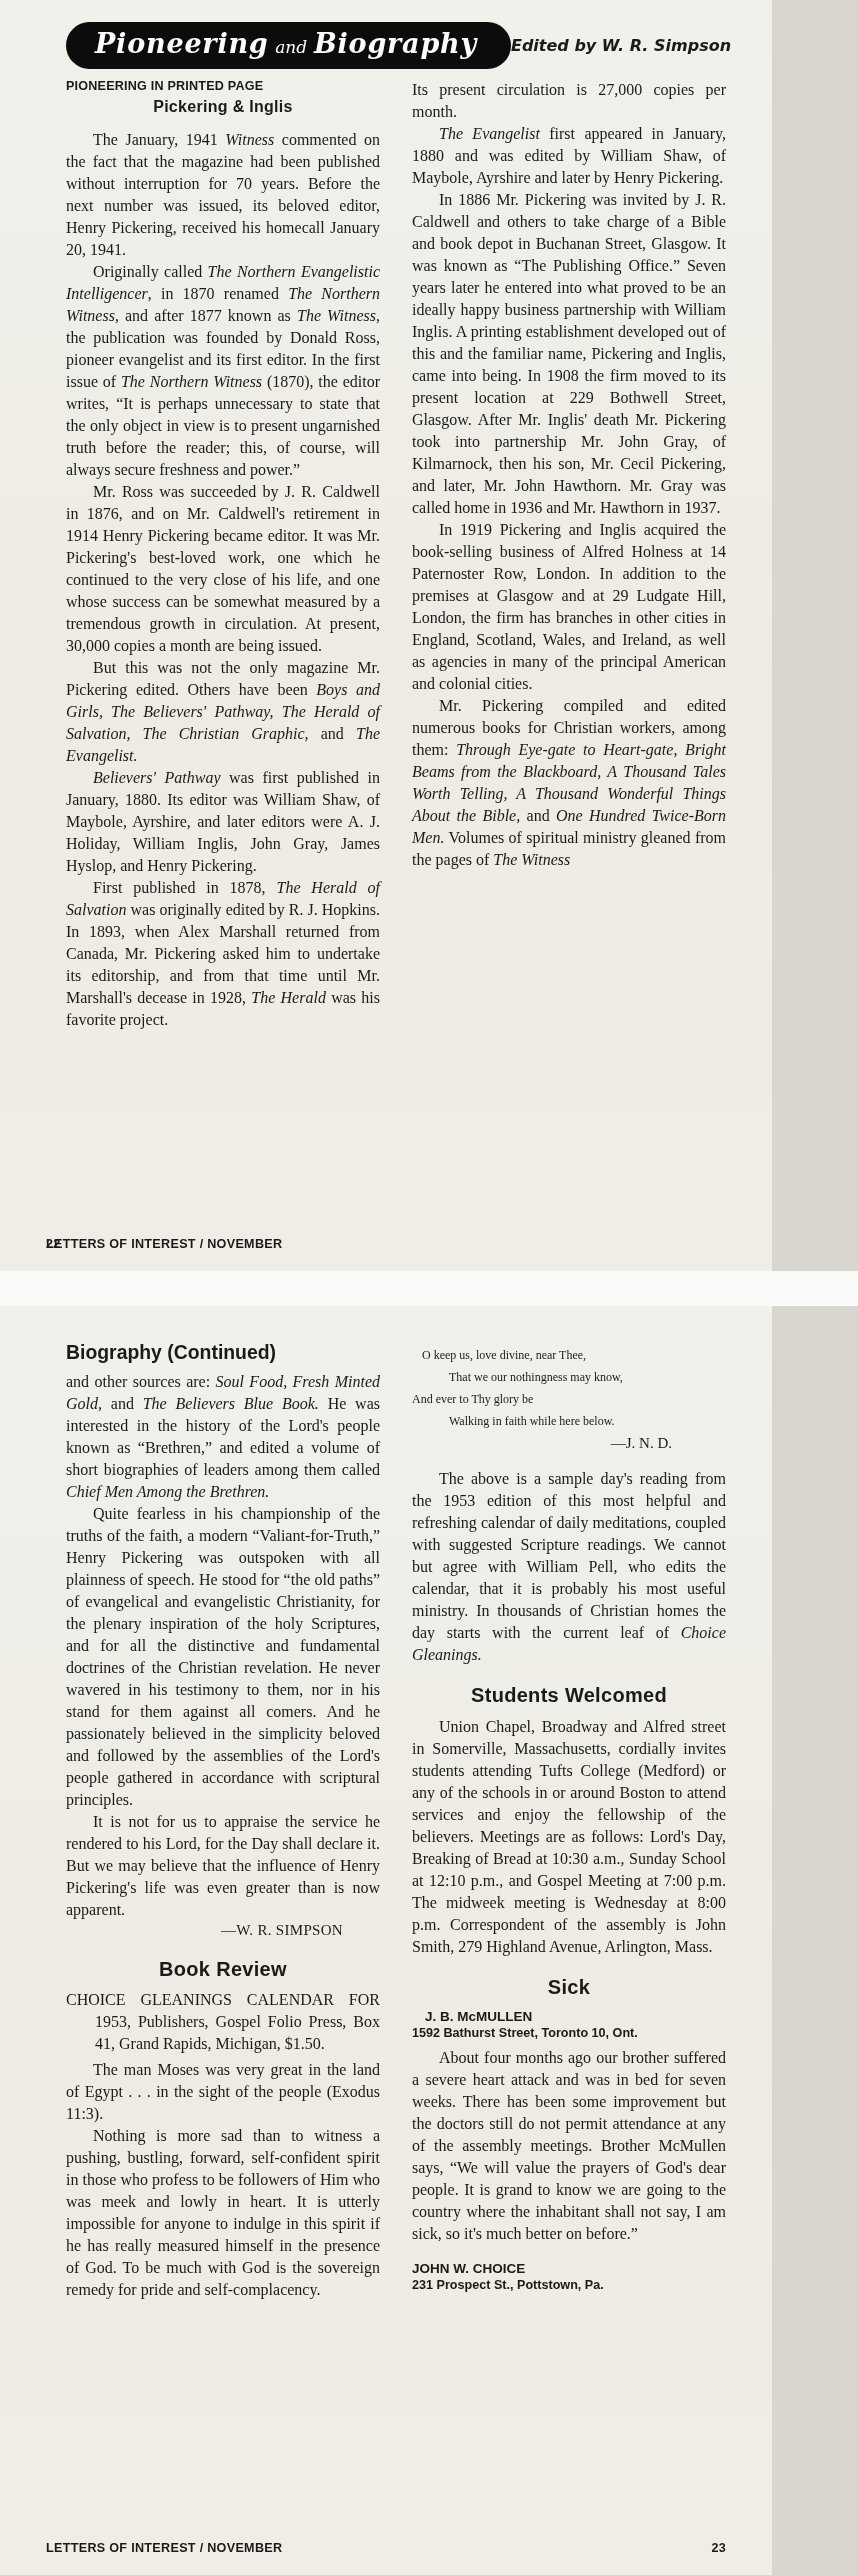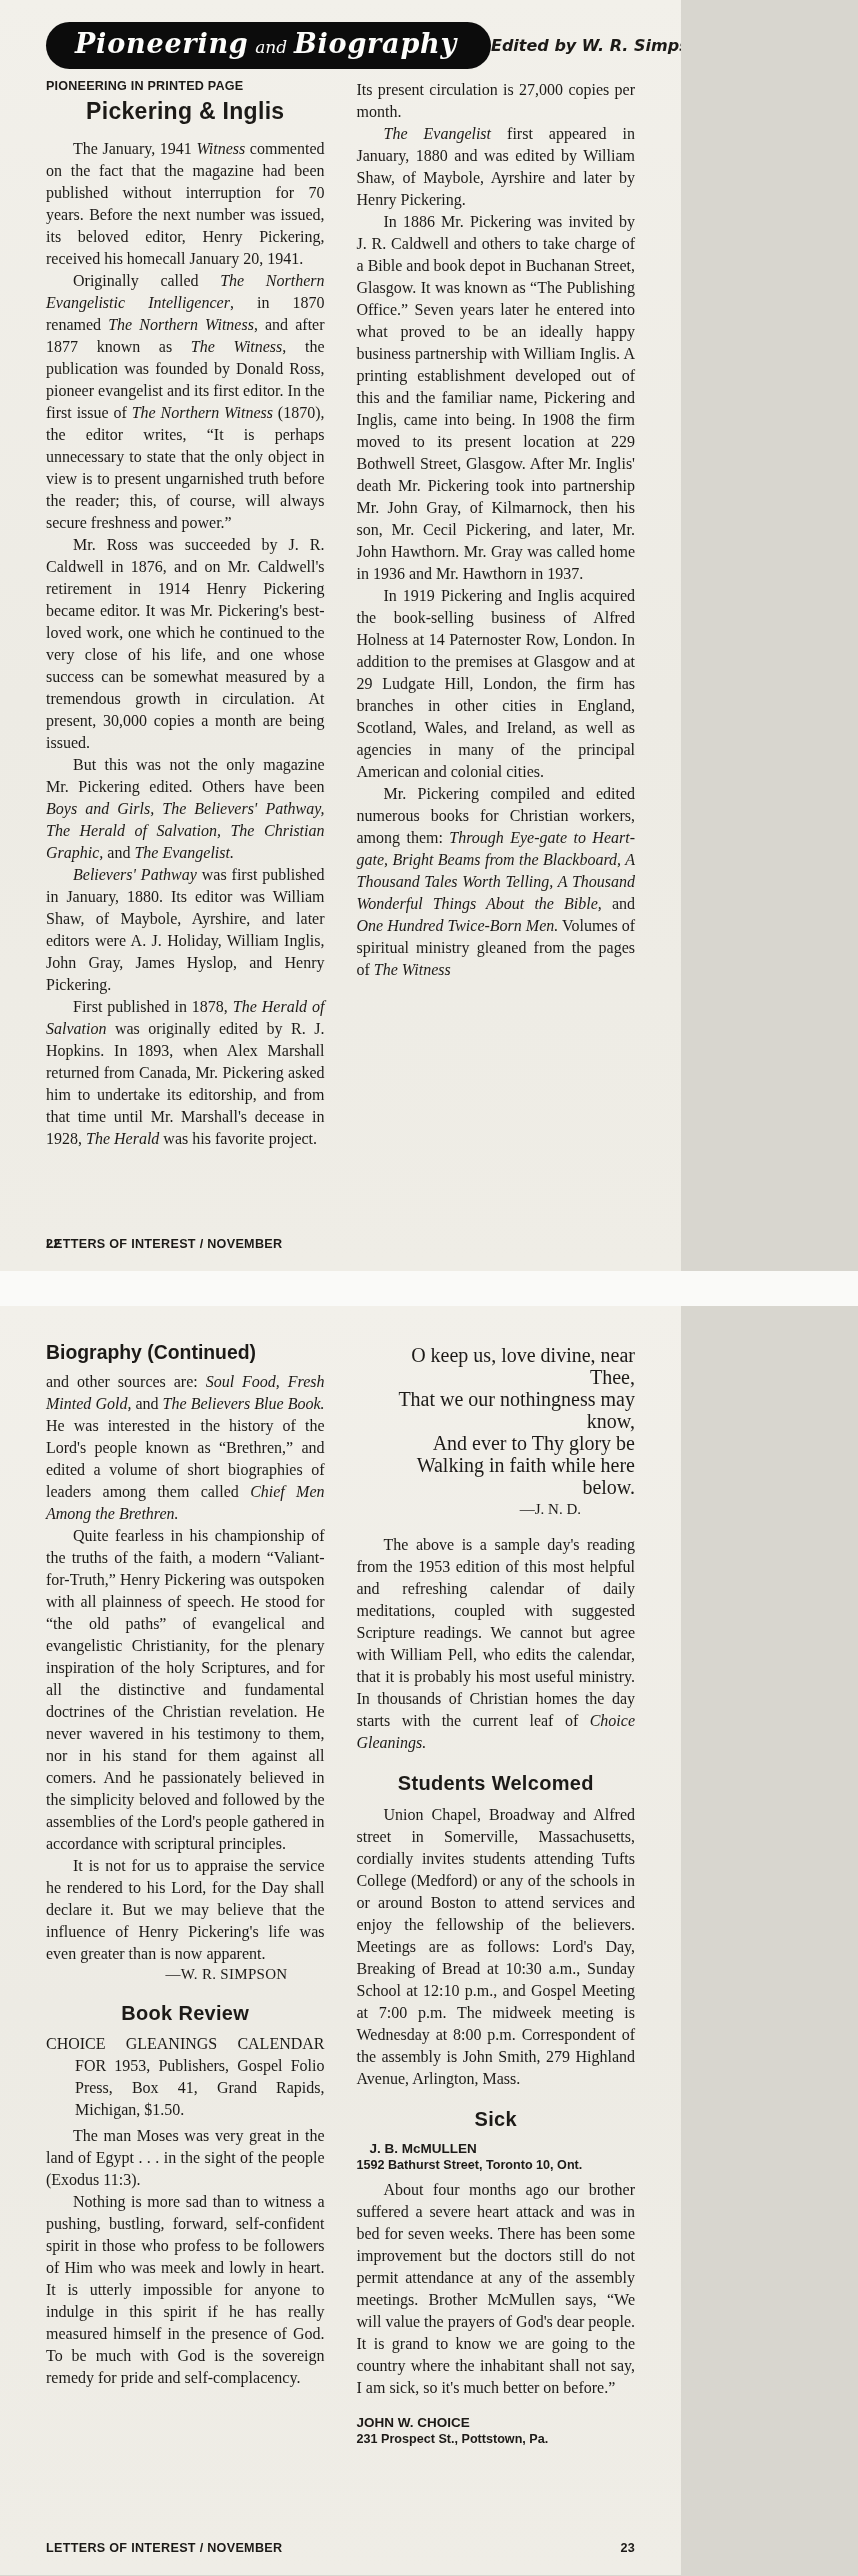--- a/index.html
+++ b/index.html
@@ -5,25 +5,25 @@
   html, body { margin: 0; padding: 0; }
   body {
     width: 858px;
     background: #d8d6cf;
     font-family: "Liberation Serif", serif;
     color: #1c1a17;
   }
   .scan { width: 858px; }
   .page {
     position: relative;
-    width: 681px;
+    width: 772px;
     box-sizing: border-box;
     background: linear-gradient(180deg, #f2f0ea 0%, #edebe4 55%, #efede6 100%);
     overflow: hidden;
-    padding: 22px 46px 54px 46px;
+    padding: 22px 46px 54px 66px;
   }
   #page-1 { height: 1271px; }
   .page-gap { height: 35px; background: #fafaf8; }
   #page-2 { height: 1269px; padding-top: 35px; }
 
   .masthead { display: flex; align-items: flex-start; justify-content: space-between; margin-bottom: 10px; }
   .banner {
     background: #0c0c0c;
     color: #fdfdfb;
     border-radius: 25px;
@@ -56,21 +56,21 @@
   .kicker {
     font-family: "Liberation Sans", sans-serif;
     font-weight: bold;
     font-size: 12.6px;
     letter-spacing: 0.2px;
     margin: 0 0 5px 0;
   }
   .article-title {
     font-family: "Liberation Sans", sans-serif;
     font-weight: bold;
-    font-size: 23px;
+    font-size: 16px;
     text-align: center;
     letter-spacing: 0.3px;
     margin: 1.7px 0 13.5px 0;
   }
 
   .cols { display: flex; gap: 32px; }
   .col { flex: 1 1 0; min-width: 0; }
 
   p.body {
     font-size: 16px;
@@ -108,21 +108,21 @@
   .citation {
     font-size: 16px;
     line-height: 22px;
     text-align: justify;
     margin: 0 0 3.4px 0;
     padding-left: 29px;
     text-indent: -29px;
   }
 
   .poem { margin: 3.4px 0 13.5px 0; }
-  .poem-line { font-size: 20px; line-height: 22px; text-align: right; }
+  .poem-line { font-size: 12px; line-height: 22px; }
   .ind-a { padding-left: 10px; }
   .ind-b { padding-left: 37px; }
   .ind-c { padding-left: 0; }
   .poem-attr {
     font-size: 15px;
     text-align: right;
     padding-right: 54px;
     line-height: 22px;
   }
 

